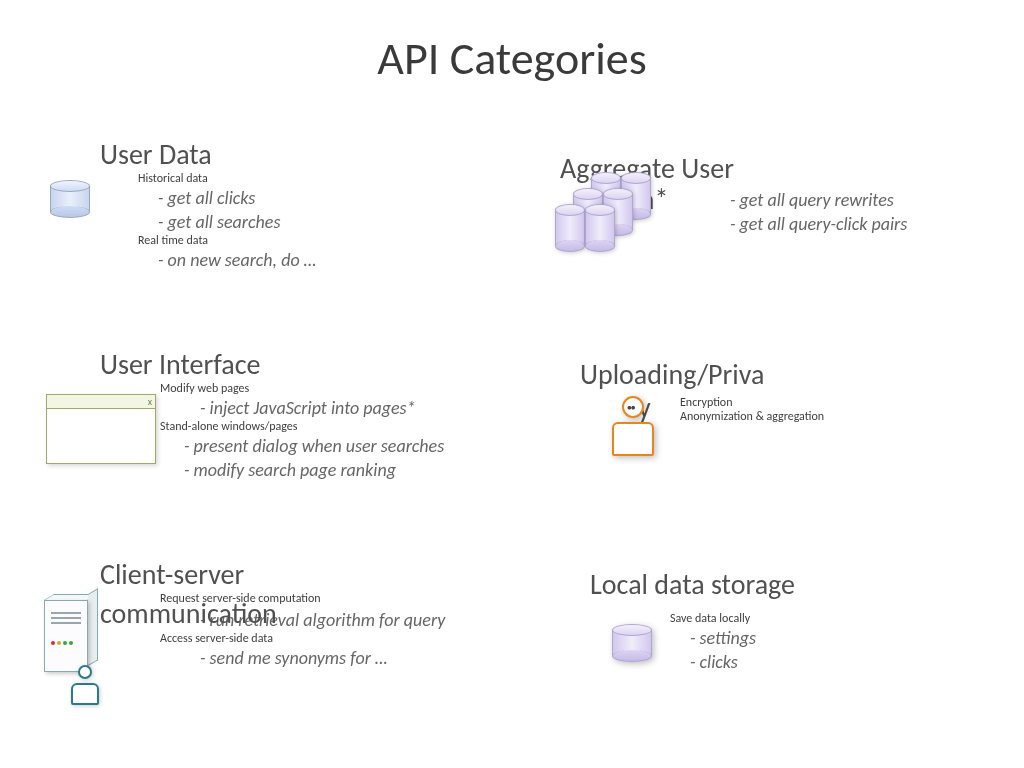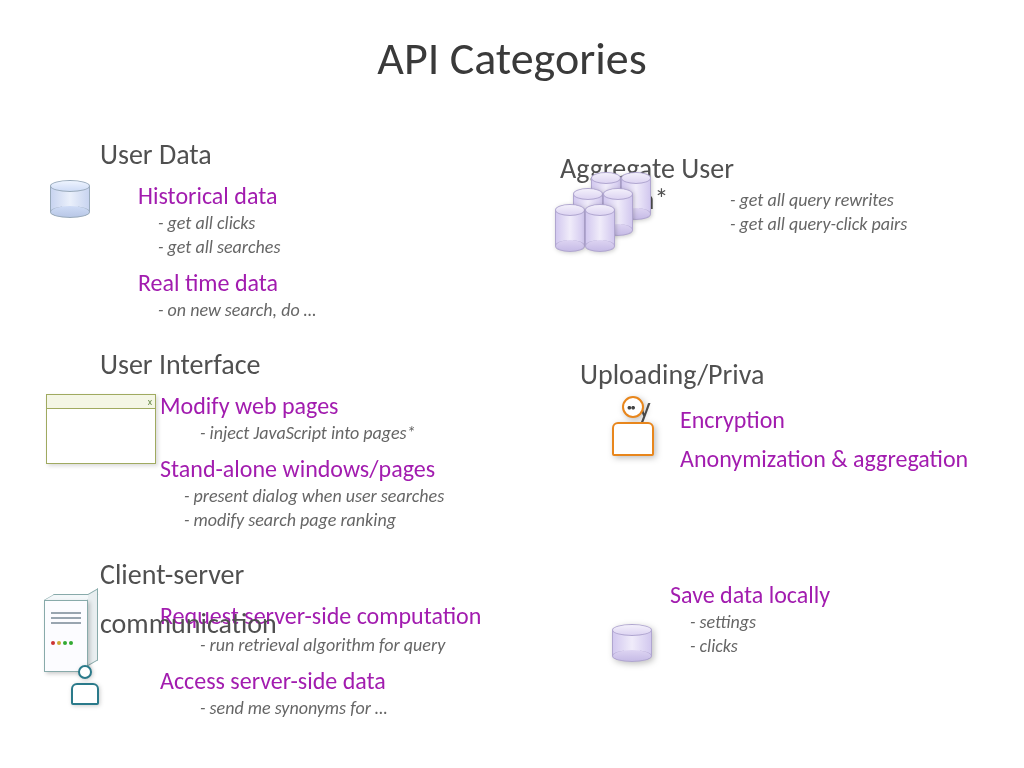--- a/index.html
+++ b/index.html
@@ -26,24 +26,24 @@
     width: 100%;
   }
   .cell { position: absolute; }
   .heading {
     font-size: 28px;
     color: #505050;
     font-weight: 400;
     line-height: 1.1;
   }
   .sub {
-    font-size: 24px;
-    color: #a21caf;
+    font-size: 12px;
+    color: #404040;
     font-weight: 400;
-    margin-top: 10px;
+    margin-top: 0;
   }
   .item {
     font-size: 18px;
     font-style: italic;
     color: #666;
     margin-top: 2px;
   }
   .icon { position: absolute; }
 
   
@@ -283,20 +283,21 @@
         <div class="lights"><span class="dot r"></span><span class="dot y"></span><span class="dot g"></span><span class="dot g"></span></div>
       </div>
       <div class="person teal sm">
           <div class="body"></div>
           <div class="head"></div>
         </div>
     </div>
   </div>
 
   <div class="cell" style="left:590px; top:430px;">
+    <div class="heading">Local data storage</div>
     <div style="margin-left:80px; margin-top:10px;">
       <div class="sub">Save data locally</div>
       <div style="margin-left:20px;">
         <div class="item">- settings</div>
         <div class="item">- clicks</div>
       </div>
     </div>
   </div>
   <div class="icon shadowed" style="left:612px; top:484px;">
     <div class="cyl purple">

